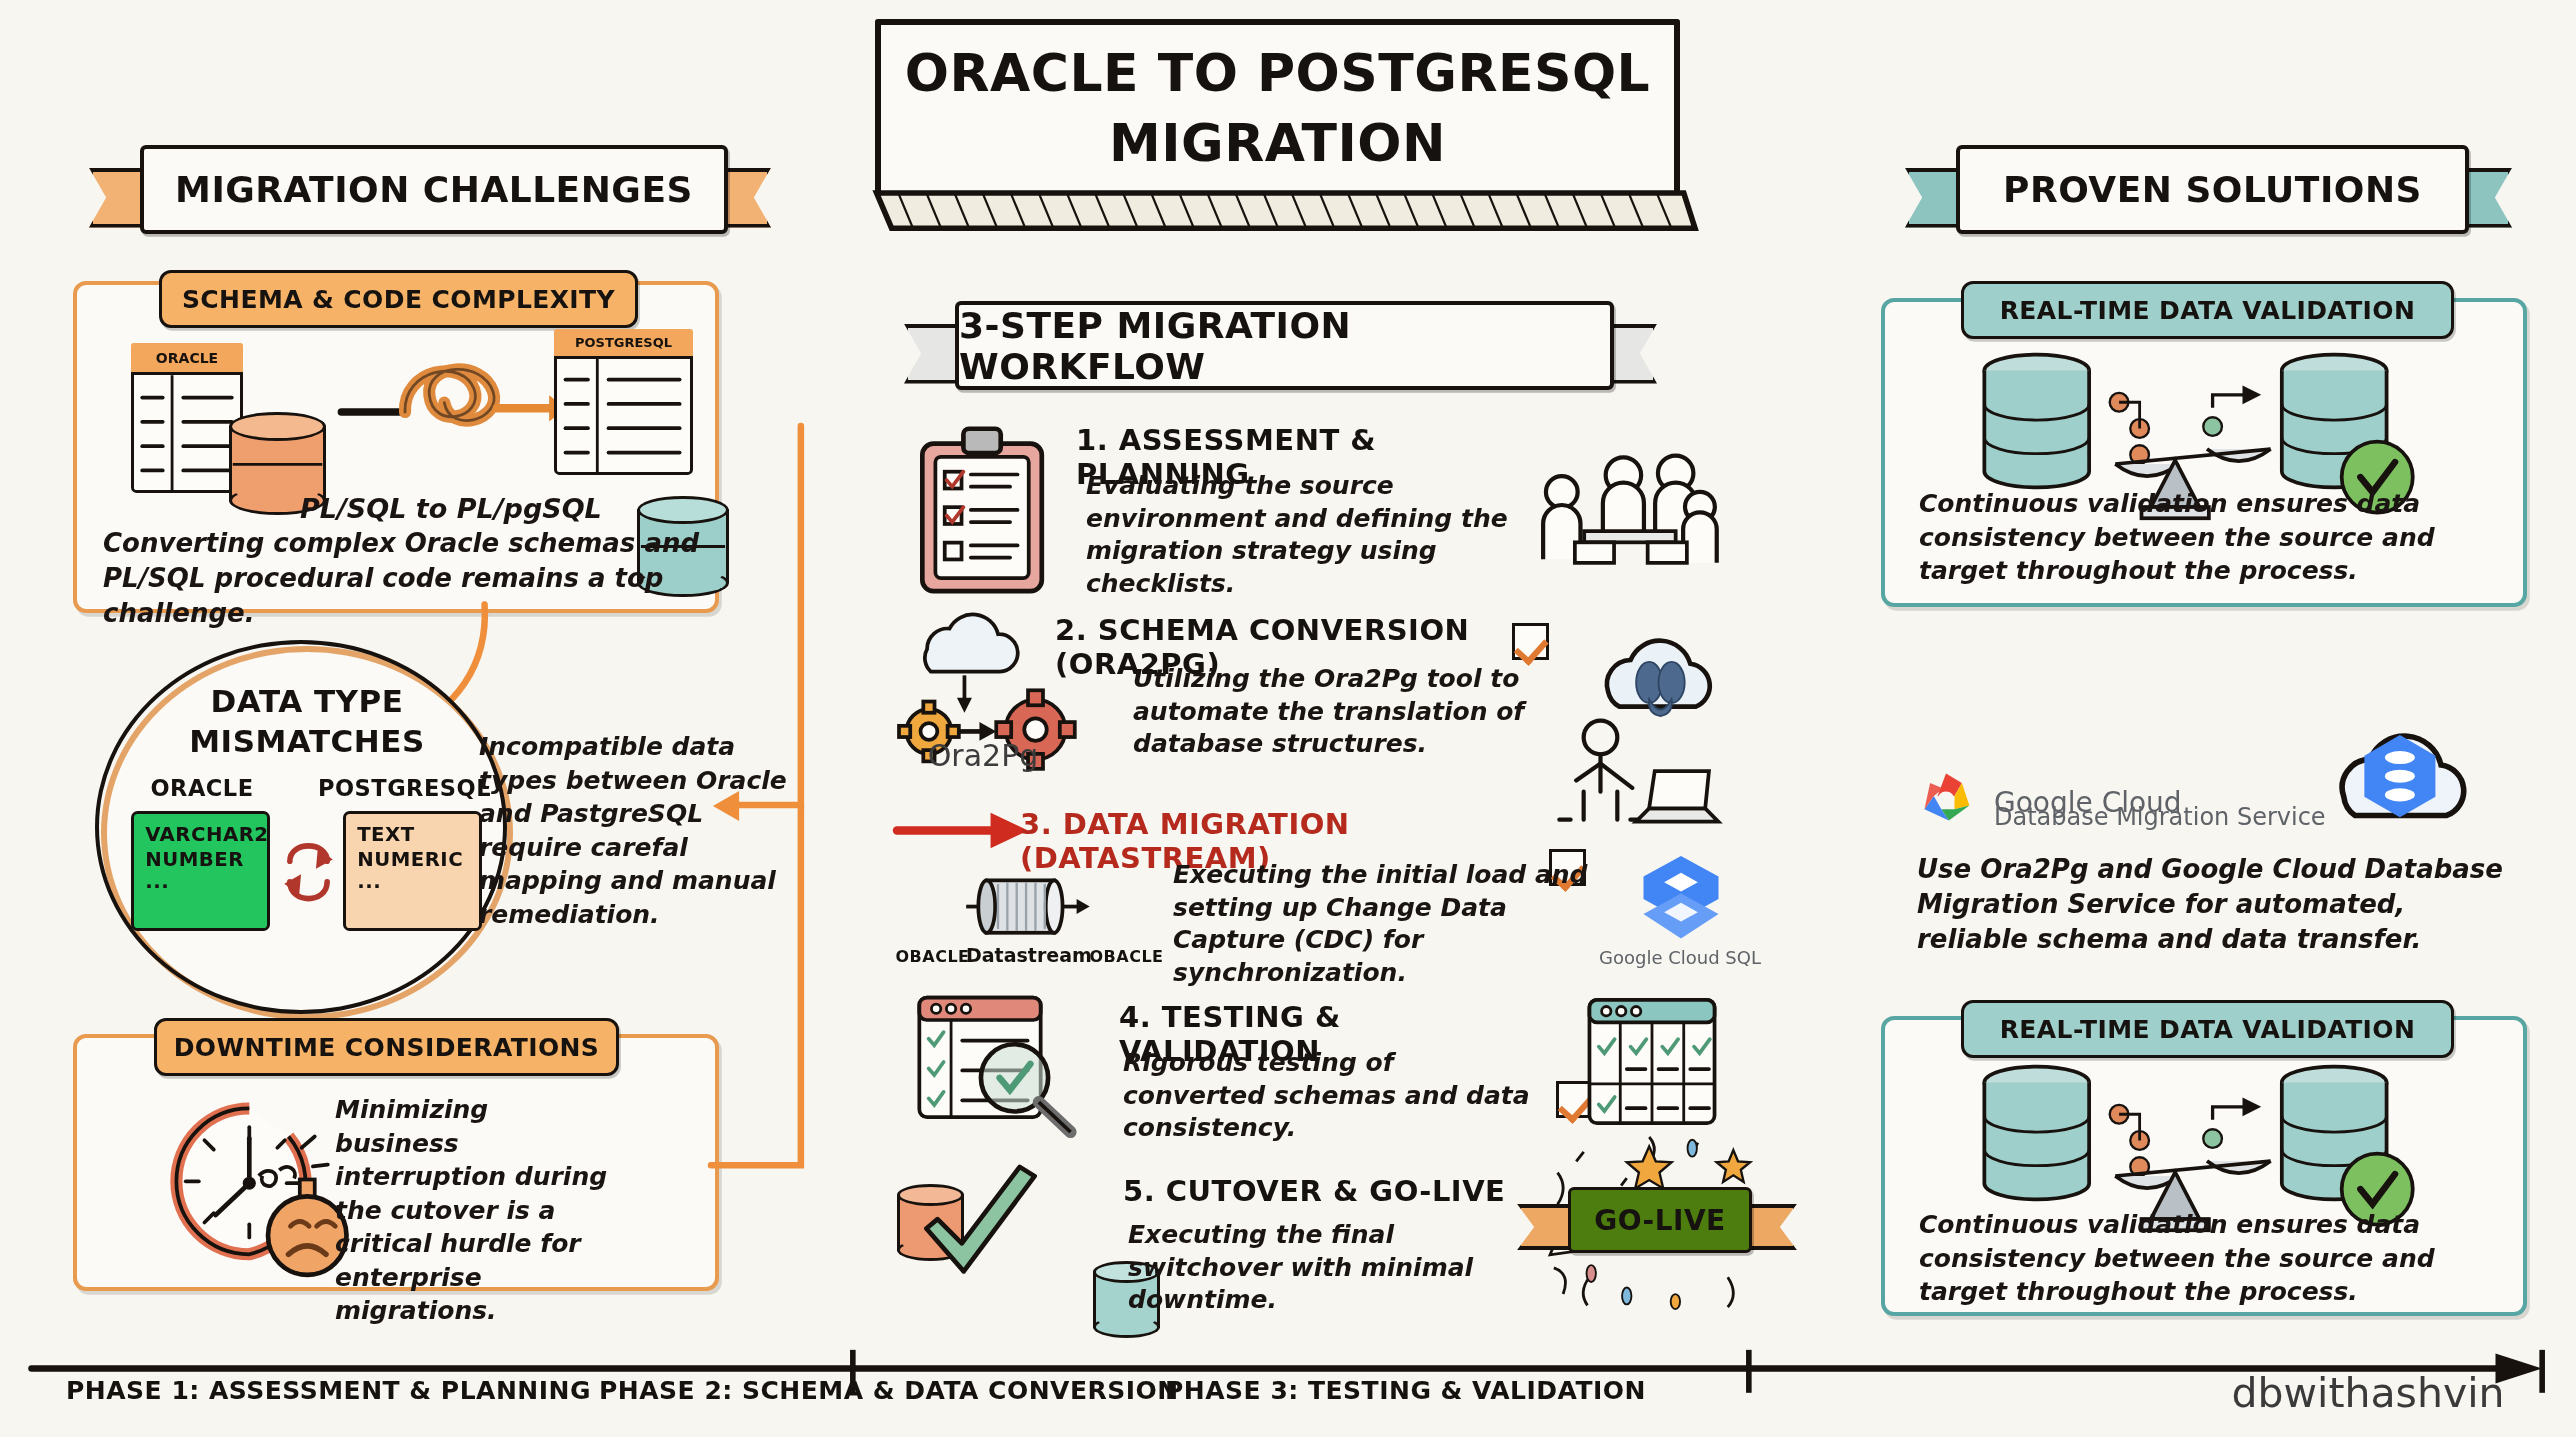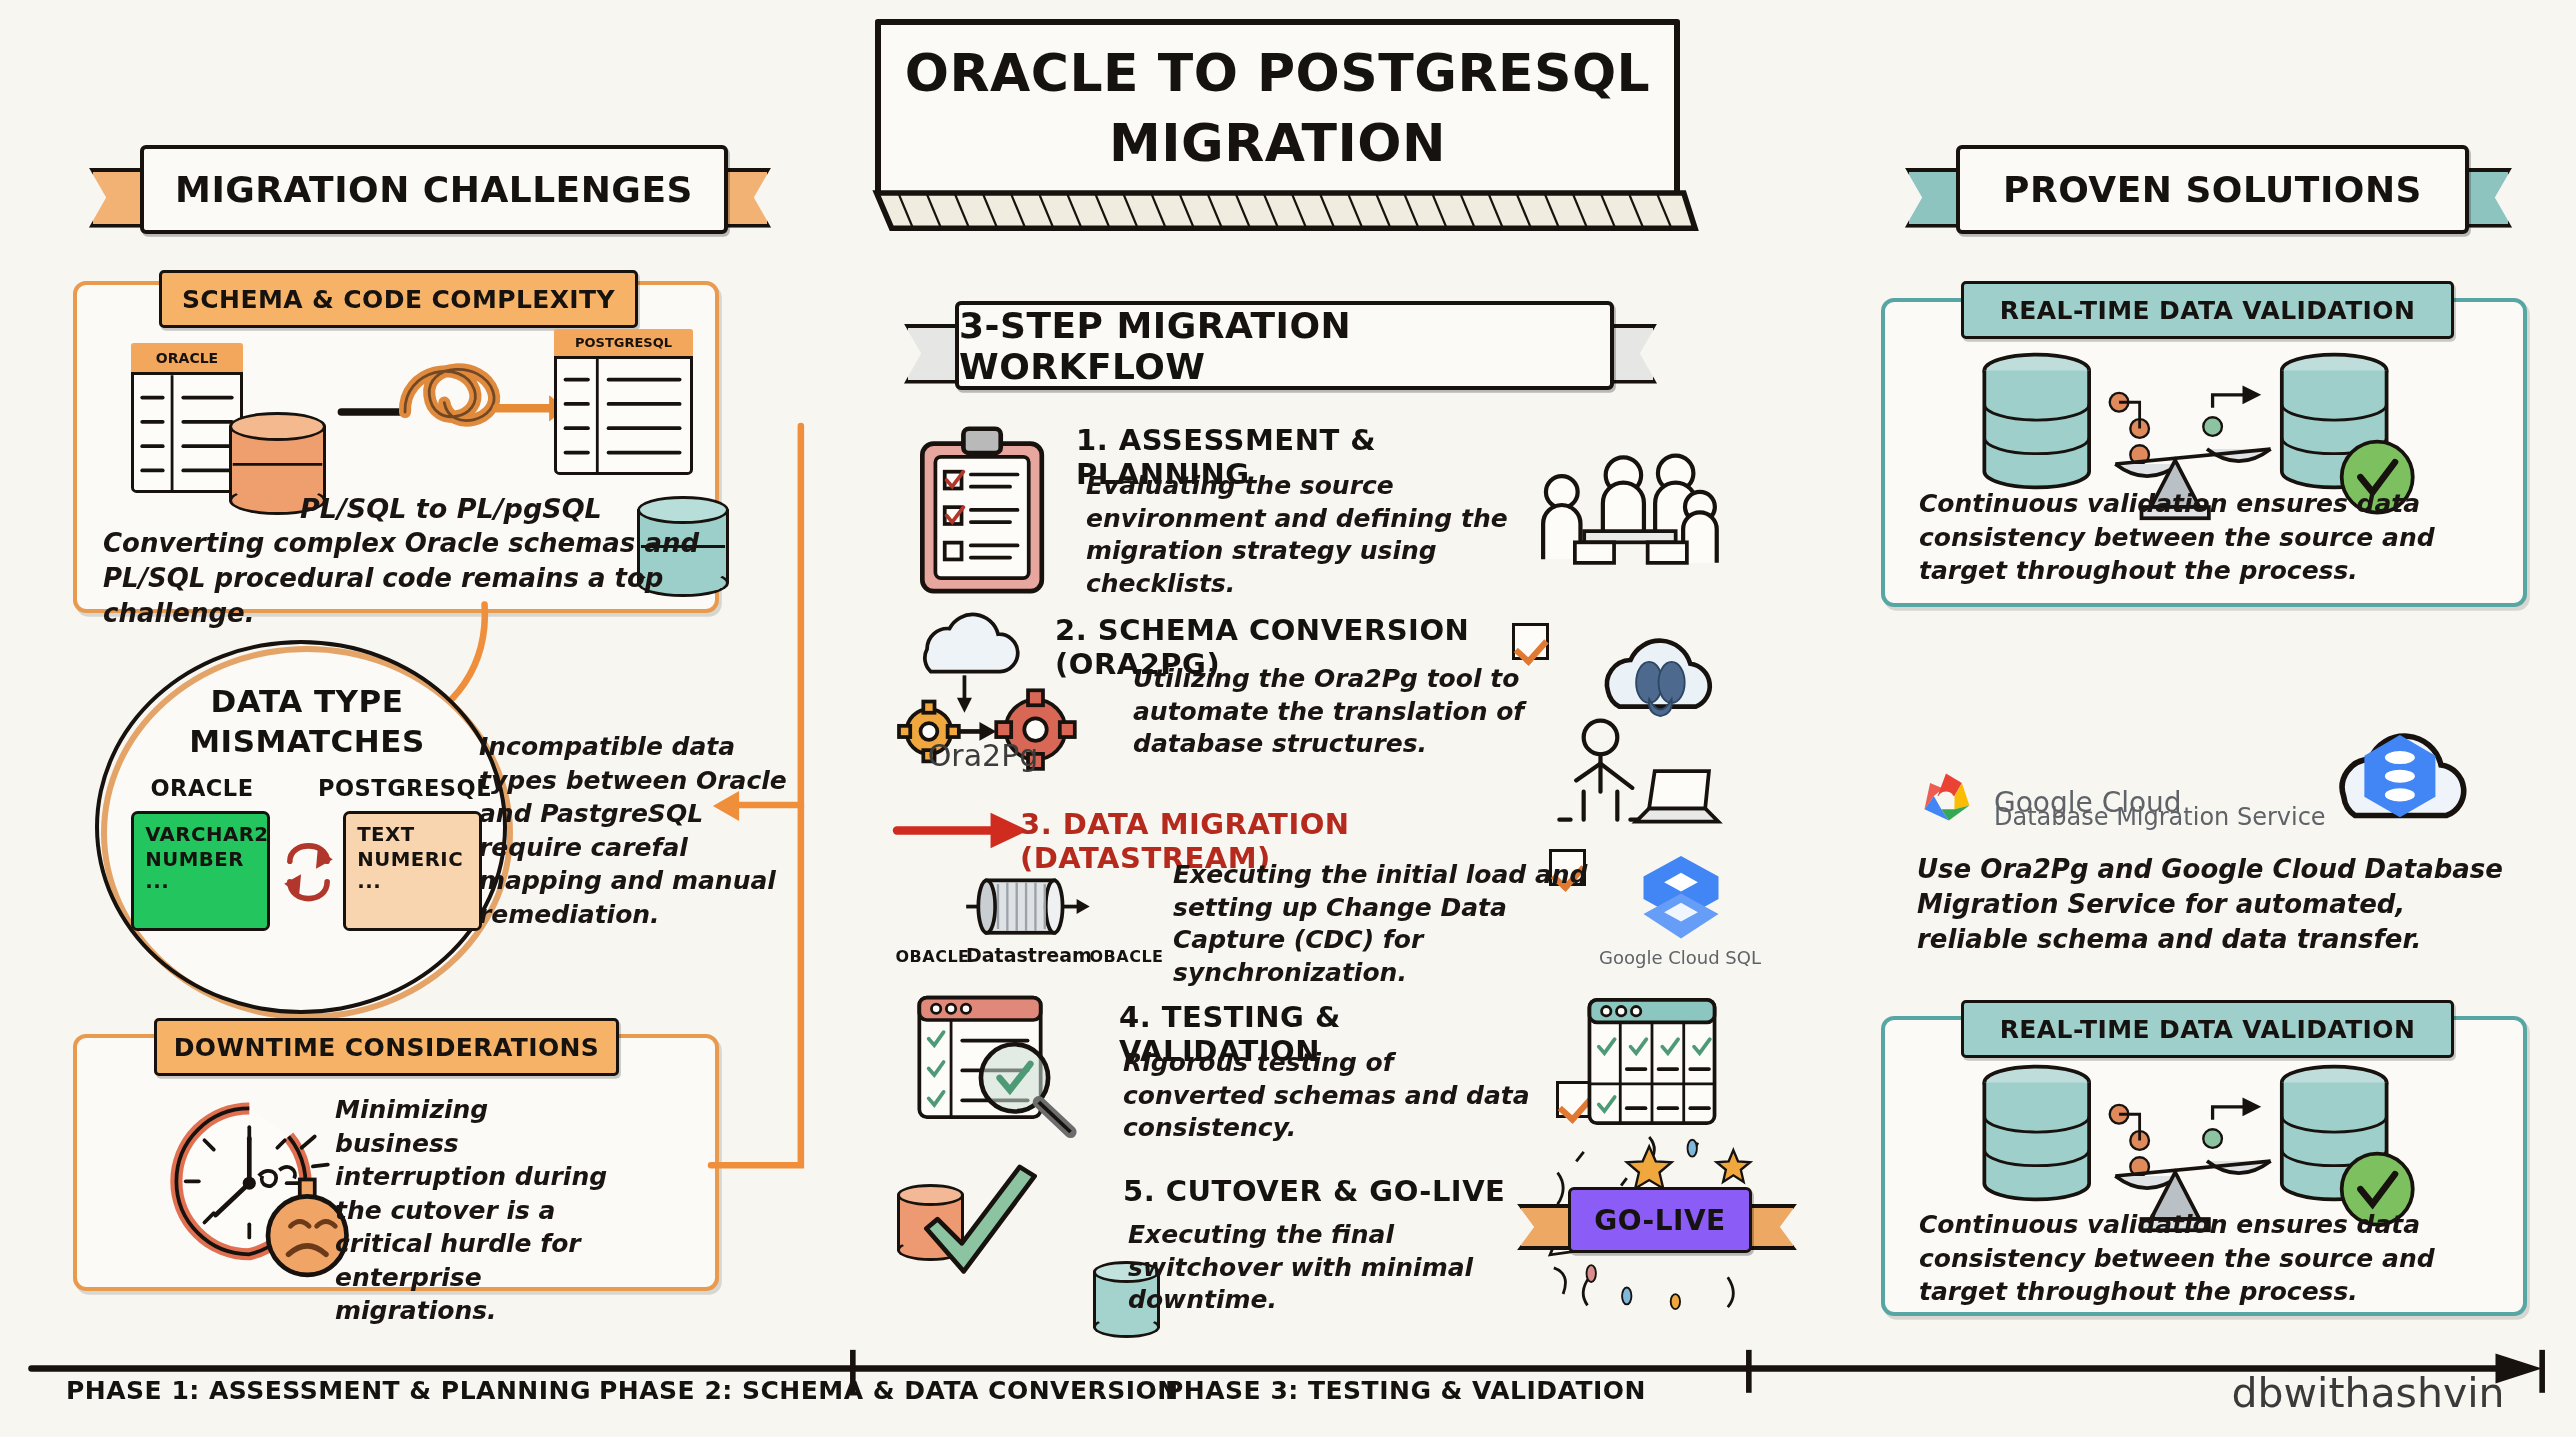--- a/index.html
+++ b/index.html
@@ -37,21 +37,21 @@
   .tail.left{left:-51px;clip-path:polygon(0 0,100% 0,100% 100%,0 100%,26% 50%);}
   .tail.right{right:-51px;clip-path:polygon(0 0,100% 0,74% 50%,100% 100%,0 100%);}
 
   .panel{
     border:4.7px solid;border-radius:13px;background:#fbfaf6;
     box-shadow:2.8px 3.7px 0 rgba(0,0,0,.13);
   }
   .panel-orange{border-color:#e89a4e;}
   .panel-teal{border-color:#58a6a3;}
   .caphdr{
-    position:absolute;border:3.7px solid #17120e;border-radius:5px;
+    position:absolute;border:3.7px solid #17120e;border-radius:12px;
     display:flex;align-items:center;justify-content:center;
     font-weight:bold;color:#16120f;letter-spacing:0.4px;
     box-shadow:1.9px 2.8px 0 rgba(0,0,0,.2);
     font-family:"DejaVu Sans",sans-serif;text-transform:uppercase;
   }
   .caphdr-orange{background:#f6b266;}
   .caphdr-teal{background:#9ecfcb;}
 
   
   .cyl{position:relative;}
@@ -509,21 +509,21 @@
     <ellipse cx="98" cy="170" rx="5" ry="9" fill="#7fb8dd" stroke="#17120e" stroke-width="2"></ellipse>
     <ellipse cx="46" cy="90" rx="5" ry="8" fill="#e0704f" stroke="#17120e" stroke-width="2"></ellipse>
     <ellipse cx="226" cy="72" rx="5" ry="8" fill="#8cc3a0" stroke="#17120e" stroke-width="2"></ellipse>
     <ellipse cx="150" cy="176" rx="5" ry="8" fill="#f0a83e" stroke="#17120e" stroke-width="2"></ellipse>
     <path d="M30 92 L44 122 L16 126 Z" fill="none" stroke="#17120e" stroke-width="3"></path>
     <path d="M20 140 q18 6 10 28" stroke="#17120e" stroke-width="3" fill="none"></path>
   </svg>
   <div class="ribbon" style="left:1568px;top:1187px;width:178px;height:60px;">
     <div class="tail left" style="background:#eda863;"></div>
     <div class="tail right" style="background:#eda863;"></div>
-    <div class="plate" style="width:178px;height:60px;background:#8b5cf6;border-width:3.7px;">
+    <div class="plate" style="width:178px;height:60px;background:#4d7c0f;border-width:3.7px;">
       <span class="hd-title" style="font-size:28px;">GO-LIVE</span>
     </div>
   </div>
 
   <div class="ribbon" style="left:1956px;top:145px;width:505px;height:81px;">
     <div class="tail left" style="background:#8dc4c0;"></div>
     <div class="tail right" style="background:#8dc4c0;"></div>
     <div class="plate" style="width:505px;height:81px;">
       <span class="hd-title" style="font-size:36px;">PROVEN SOLUTIONS</span>
     </div>

